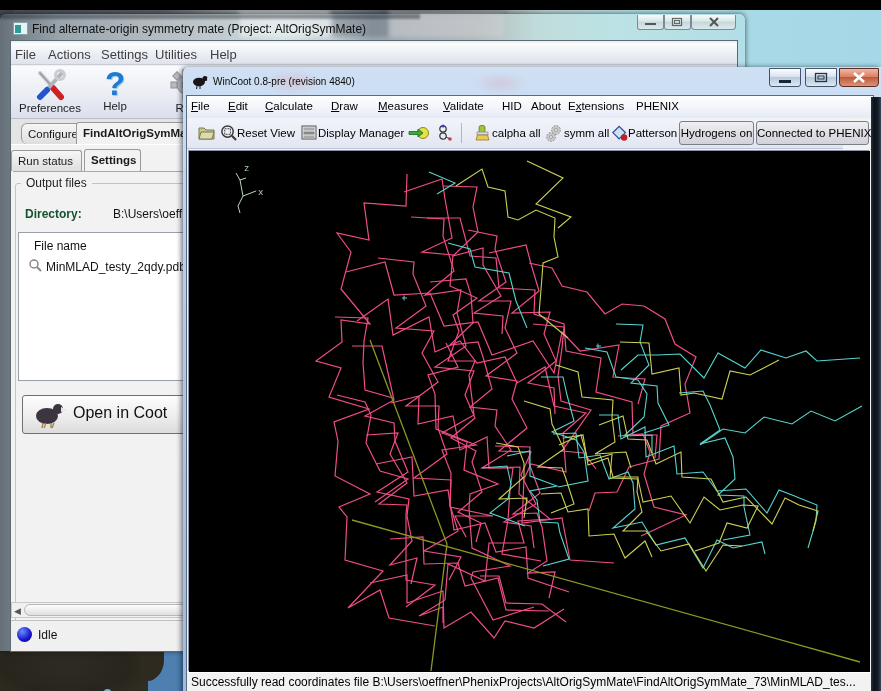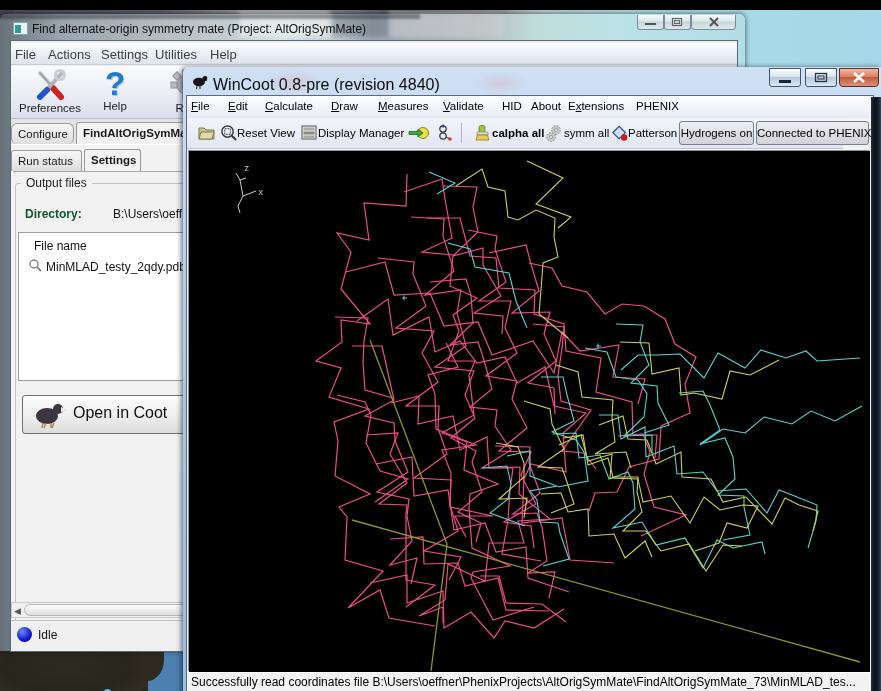--- a/index.html
+++ b/index.html
@@ -35,21 +35,21 @@
 #phx .tabzone{position:absolute;left:0;top:78px;width:726px;height:532px;background:#e4e4e4;}
 .tab{position:absolute;font-size:11.5px;color:#1a1a1a;border:1px solid #9a9a9a;border-bottom:none;border-radius:3px 3px 0 0;padding:4px 6px 0 6px;height:21px;white-space:nowrap;overflow:hidden;}
 .tab.off{background:linear-gradient(#f6f6f6,#dedede);}
 .tab.on{background:#f2f2f2;font-weight:bold;}
 
 #wc{position:absolute;left:183px;top:57px;width:698px;height:634px;}
 #wc .frame{position:absolute;left:0;top:0;width:698px;height:634px;border-radius:6px 0 0 0;
   background:linear-gradient(#cfe0f4,#b0cbe9 40%,#a3c2e4 70%,#9cbce0 100%);box-shadow:-2px 0 5px rgba(10,20,40,.55);}
 #wc .smudge1{position:absolute;left:80px;top:2px;width:60px;height:26px;border-radius:50%;background:radial-gradient(rgba(220,150,150,.3),rgba(220,150,150,0) 70%);}
 #wc .smudge2{position:absolute;left:290px;top:4px;width:55px;height:24px;border-radius:50%;background:radial-gradient(rgba(215,150,160,.28),rgba(215,150,160,0) 70%);}
-#wc .titletxt{position:absolute;left:30px;top:9px;font-size:16px;color:#0a0a0a;white-space:nowrap;}
+#wc .titletxt{position:absolute;left:30px;top:9px;font-size:10px;color:#0a0a0a;white-space:nowrap;}
 #wc .b1{left:586px;top:1px;width:32px;height:19px;border-radius:0 0 3px 3px;border:1px solid #43536b;background:linear-gradient(#fdfeff,#d7e2ee 45%,#b9c8da 50%,#dce9f2);}
 #wc .b2{left:622px;top:1px;width:32px;height:19px;border-radius:0 0 3px 3px;border:1px solid #43536b;background:linear-gradient(#fdfeff,#d7e2ee 45%,#b9c8da 50%,#dce9f2);}
 #wc .b3{left:656px;top:1px;width:40px;height:19px;border-radius:0 0 4px 4px;border:1px solid #5a2d22;background:linear-gradient(#f2b6a6,#da8165 45%,#c25a3a 50%,#da937c);}
 #wc .inner{position:absolute;left:3px;top:28px;width:688px;height:597px;background:#f2f2f2;border:1px solid #5a6a80;}
 #wc .menubar{position:absolute;left:0;top:0;width:686px;height:22px;background:linear-gradient(#ffffff,#eef1f8 70%,#e4e9f4);color:#000;font-size:11.5px;}
 #wc .menubar span{position:absolute;top:4px;}
 #wc .menubar u{text-decoration:underline;}
 #wc .toolbar{position:absolute;left:0;top:22px;width:656px;height:31px;background:linear-gradient(#f2f4fa,#e2e6f2);border-bottom:1px solid #c0c4d4;font-size:11.5px;color:#000;}
 #wc .canvas{position:absolute;left:1px;top:54px;width:681px;height:521px;background:#000;border-top:1px solid #8a93a6;border-left:1px solid #8a93a6;}
 #wc .status{position:absolute;left:0;top:576px;width:686px;height:20px;background:#f2f2f2;border-top:1px solid #fff;font-size:12px;color:#000;}
@@ -139,21 +139,21 @@
                   <rect x="5" y="5" width="6" height="6" transform="rotate(45 8 8)"></rect>
                   <rect x="23" y="5" width="6" height="6" transform="rotate(45 26 8)"></rect>
                 </g>
                 <circle cx="17" cy="17" r="4" fill="#e6e9f0"></circle>
               </g>
             </svg>
           <div style="margin-top:-2px">Run</div>
         </div>
       </div>
       <div class="tabzone">
-        <div class="tab off" style="left:0px;top:4px;width:63px;border-radius:6px;">Configure</div>
+        <div class="tab off" style="left:10px;top:4px;width:63px;border-radius:6px;">Configure</div>
         <div class="tab on" style="left:65px;top:3px;width:650px;height:22px;">FindAltOrigSymMate</div>
         <div style="position:absolute;left:0px;top:25px;width:726px;height:507px;background:#f2f2f2;border-top:1px solid #fff;"></div>
         <div class="tab off" style="left:0px;top:31px;width:71px;">Run status</div>
         <div class="tab on" style="left:73px;top:30px;width:57px;height:22px;">Settings</div>
         <div style="position:absolute;left:2px;top:52px;width:722px;height:480px;background:#f2f2f2;border-top:1px solid #a8a8a8;"></div>
 
         <div style="position:absolute;left:4px;top:64px;width:718px;height:452px;border:1px solid #c4c4c4;border-radius:3px;"></div>
         <div style="position:absolute;left:10px;top:57px;background:#f2f2f2;padding:0 5px;font-size:12px;color:#222;">Output files</div>
         <div style="position:absolute;left:14px;top:88px;font-size:12px;font-weight:bold;color:#14532d;">Directory:</div>
         <div style="position:absolute;left:102px;top:88px;font-size:12px;color:#111;white-space:nowrap;">B:\Users\oeffner\PhenixProjects\AltOrigSymMate</div>
@@ -260,21 +260,21 @@
           <circle cx="8" cy="2" r="1.6" fill="#3a3ad8"></circle>
           <circle cx="15" cy="15" r="1.8" fill="#d83a3a"></circle>
           <line x1="11" y1="13" x2="14" y2="14.5" stroke="#333" stroke-width="1"></line>
         </svg>
         <div style="position:absolute;left:274px;top:5px;width:1px;height:20px;background:#b0b4c4;"></div>
         <svg width="15" height="16" viewBox="0 0 15 16" style="position:absolute;left:288px;top:7px;">
           <rect x="4" y="0.5" width="6" height="7" rx="2" fill="#9ec43e" stroke="#5a7a20" stroke-width=".8"></rect>
           <rect x="2" y="7" width="11" height="3" fill="#d8d8dc" stroke="#888" stroke-width=".7"></rect>
           <path d="M2.5 10 L12.5 10 L14 15 L1 15 Z" fill="#e8cc50" stroke="#9a7a20" stroke-width=".8"></path>
         </svg>
-        <div style="position:absolute;left:305px;top:9px;font-weight:bold;">calpha all</div>
+        <div style="position:absolute;left:305px;top:9px;">calpha all</div>
         <svg width="20" height="19" viewBox="0 0 20 19" style="position:absolute;left:357px;top:6px;">
           <g fill="#c8c8c8" stroke="#808080" stroke-width=".9" stroke-dasharray="1.6 1.4">
           <circle cx="12" cy="6" r="4.4"></circle>
           <circle cx="7" cy="13" r="4.4"></circle>
           </g>
           <circle cx="12" cy="6" r="3" fill="#c8c8c8"></circle>
             <circle cx="7" cy="13" r="3" fill="#c8c8c8"></circle>
           <circle cx="12" cy="6" r="1.5" fill="#f0f0f0" stroke="#888" stroke-width=".7"></circle>
           <circle cx="7" cy="13" r="1.5" fill="#f0f0f0" stroke="#888" stroke-width=".7"></circle>
         </svg>

